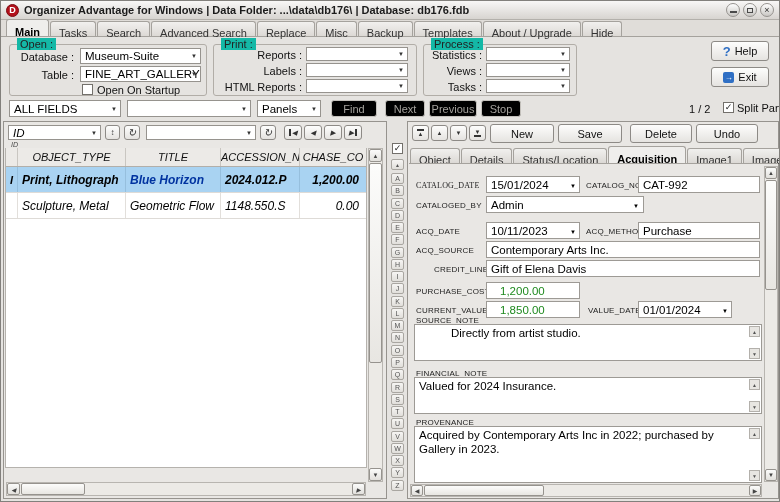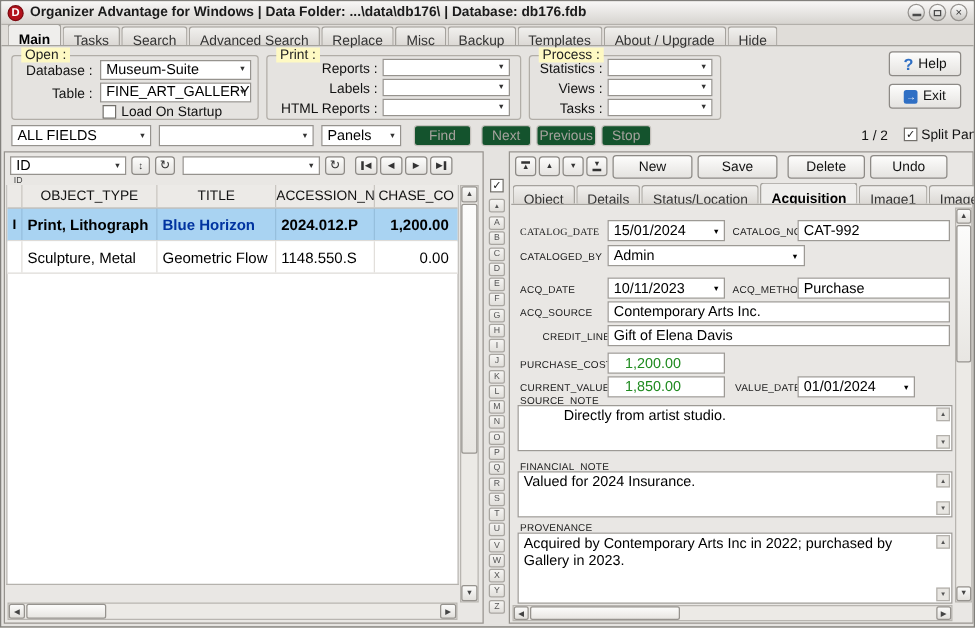--- a/index.html
+++ b/index.html
@@ -16,30 +16,30 @@
   .sq{width:6px;height:5px;border:1px solid #4a4a4a;display:block;}
   .minbar{width:7px;height:2px;background:#4a4a4a;display:block;margin-top:4px;}
 
   
   .tabstrip{position:absolute;left:0;top:19px;right:0;height:17px;background:#e0ddd9;border-bottom:1px solid #a5a29d;display:flex;align-items:flex-end;padding-left:5px;}
   .tab{height:15px;line-height:14px;padding:4px 8px;font-size:11px;color:#333;background:linear-gradient(#f1f0ee,#dcd9d5);border:1px solid #a5a29d;border-bottom:none;border-radius:3px 3px 0 0;margin-right:1px;white-space:nowrap;}
   .tab.active{height:17px;line-height:16px;background:#efeeec;font-weight:bold;color:#000;}
 
   
   .group{position:absolute;border:1px solid #b1ada7;border-radius:3px;}
-  .legend{position:absolute;top:-7px;left:7px;background:#fef9c3;padding:0 3px;font-size:11px;color:#222;white-space:nowrap;}
+  .legend{position:absolute;top:-7px;left:7px;background:#14b8a6;padding:0 3px;font-size:11px;color:#222;white-space:nowrap;}
   .lbl{position:absolute;font-size:11px;color:#111;text-align:right;white-space:nowrap;}
 
   .combo{position:absolute;background:#fff;border:1px solid #96938e;font-size:11.5px;padding:0 16px 0 4px;color:#000;white-space:nowrap;overflow:hidden;display:flex;align-items:center;}
   .combo .dd{position:absolute;right:3px;top:50%;transform:translateY(-50%);font-size:6px;color:#333;}
   .ffield{position:absolute;background:#fff;border:1px solid #9d9a95;font-size:11.5px;padding:0 4px;color:#000;white-space:nowrap;overflow:hidden;display:flex;align-items:center;}
   .money{color:#1f8a1f;padding-left:13px;}
 
   .btn{position:absolute;background:linear-gradient(#fdfdfc,#e5e3e0);border:1px solid #8d8a86;border-radius:3px;font-size:11px;color:#111;display:flex;align-items:center;justify-content:center;gap:4px;white-space:nowrap;}
-  .btn.disabled{background:#14532d;border-color:#c4c1bc;color:#a5a29d;}
+  .btn.disabled{background:#000000;border-color:#c4c1bc;color:#a5a29d;}
   .glyph{font-size:8px;line-height:1;color:#333;}
   .qmark{color:#2f6fc4;font-weight:bold;font-size:13px;}
   .exit-ic{width:11px;height:11px;background:#2f6fc4;border-radius:2px;color:#fff;font-size:8px;display:flex;align-items:center;justify-content:center;}
 
   .checkbox{position:absolute;width:11px;height:11px;background:#fff;border:1px solid #73706b;font-size:9px;line-height:9px;text-align:center;color:#222;}
 
   
   .panel{position:absolute;background:#e9e7e4;border:1px solid #96938e;}
 
   
@@ -113,21 +113,21 @@
     <div class="combo" style="left:70px;top:3px;width:121px;height:16px;">
       <span>Museum-Suite</span>
         <span class="dd">▼</span>
     </div>
     <span class="lbl" style="left:2px;top:24px;width:62px;">Table :</span>
     <div class="combo" style="left:70px;top:21px;width:121px;height:16px;">
       <span>FINE_ART_GALLERY</span>
         <span class="dd">▼</span>
     </div>
     <span class="checkbox" style="left:72px;top:39px;"></span>
-    <span class="lbl" style="left:87px;top:39px;text-align:left;">Load On Startup</span>
+    <span class="lbl" style="left:87px;top:39px;text-align:left;">Open On Startup</span>
   </div>
 
   <div class="group" style="left:212px;top:43px;width:204px;height:52px;">
     <span class="legend">Print :</span>
     <span class="lbl" style="left:2px;top:4px;width:86px;">Reports :</span>
     <div class="combo" style="left:92px;top:2px;width:102px;height:14px;">
         <span class="dd">▼</span>
       </div>
     <span class="lbl" style="left:2px;top:20px;width:86px;">Labels :</span>
     <div class="combo" style="left:92px;top:18px;width:102px;height:14px;">
@@ -177,21 +177,21 @@
       <span class="dd">▼</span>
   </div>
   <div class="btn disabled" style="left:330px;top:99px;width:46px;height:17px;">Find</div>
   <div class="btn disabled" style="left:384px;top:99px;width:40px;height:17px;">Next</div>
   <div class="btn disabled" style="left:428px;top:99px;width:48px;height:17px;">Previous</div>
   <div class="btn disabled" style="left:480px;top:99px;width:40px;height:17px;">Stop</div>
   <span class="smalltext" style="left:688px;top:102px;">1 / 2</span>
   <span class="checkbox" style="left:722px;top:101px;">✓</span>
   <span class="smalltext" style="left:736px;top:101px;">Split Panels</span>
 
-  <div class="panel" style="left:2px;top:120px;width:384px;height:378px;">
+  <div class="panel" style="left:2px;top:120px;width:384px;height:378px;font-style:italic;">
 
     <div class="combo" style="left:4px;top:3px;width:93px;height:15px;">
       <span>ID</span>
         <span class="dd">▼</span>
     </div>
     <span class="tinycap" style="left:7px;top:19px;">ID</span>
     <div class="btn" style="left:101px;top:3px;width:15px;height:15px;">
         <span class="glyph">↕</span>
       </div>
     <div class="btn" style="left:120px;top:3px;width:16px;height:15px;">

